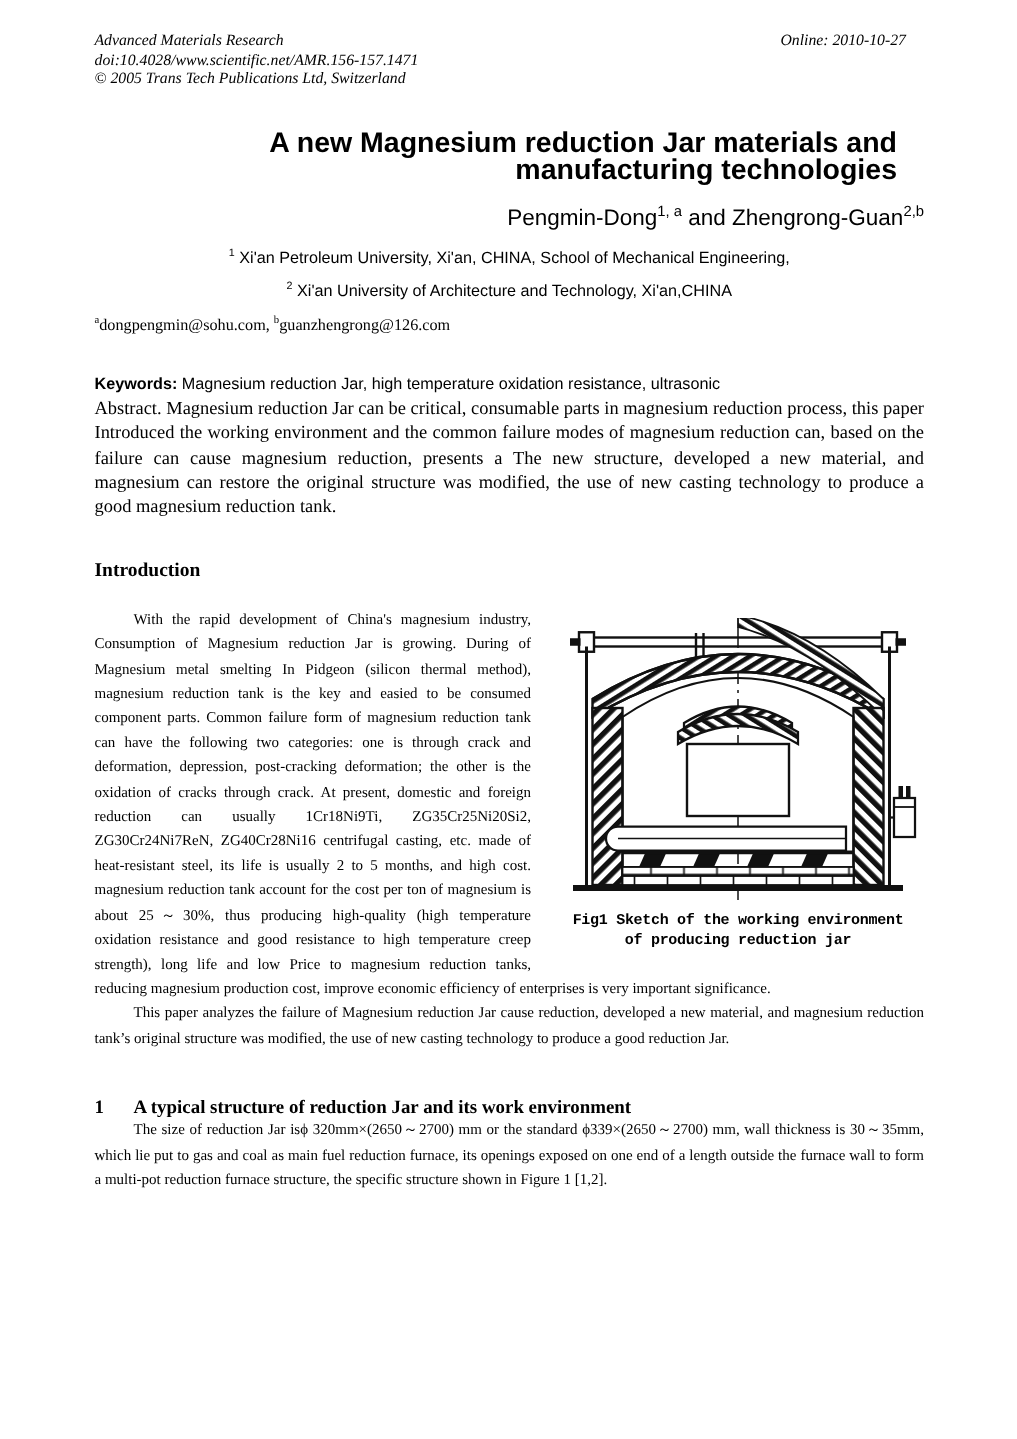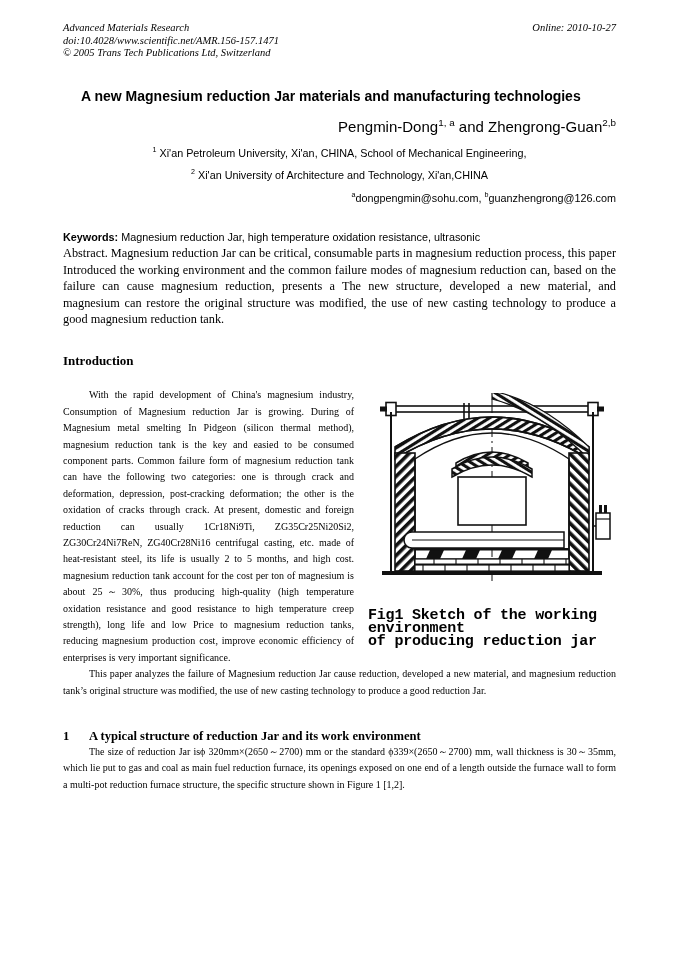--- a/index.html
+++ b/index.html
@@ -32,54 +32,54 @@
   
   .masthead {
     position: relative;
     font-style: italic;
     font-size: 10.5px;
     line-height: 12.6px;
   }
   .masthead .line { white-space: nowrap; }
   .masthead-right {
     position: absolute;
-    right: 0;
+    right: 12px;
     top: 0;
     font-size: 10.5px;
     white-space: nowrap;
   }
 
   
   .title {
     font-family: "Liberation Sans", sans-serif;
     font-weight: bold;
-    font-size: 14px;
+    font-size: 19px;
     line-height: 18.5px;
-    text-align: left;
+    text-align: right;
     margin: 27px 18px 0 18px;
   }
   .authors {
     font-family: "Liberation Sans", sans-serif;
     font-size: 15px;
     text-align: right;
     margin-top: 12px;
     line-height: 20px;
   }
   .affil {
     font-family: "Liberation Sans", sans-serif;
     font-size: 10.8px;
     text-align: center;
     line-height: 15px;
     margin-top: 9px;
   }
   .affil2 { margin-top: 7px; }
   .emails {
-    font-family: Liberation Sans, sans-serif;
+    font-family: Liberation Serif, serif;
     font-size: 10.8px;
-    text-align: right;
+    text-align: left;
     margin-top: 9px;
   }
   sup {
     font-size: 0.66em;
     vertical-align: super;
     line-height: 0;
   }
 
   
   .keywords {
@@ -126,23 +126,24 @@
     margin: 6px 0 2px 14px;
   }
   .figure-box {
     width: 248px;
     height: 196px;
     position: relative;
   }
   .figcap {
     font-family: "Liberation Mono", monospace;
     font-weight: bold;
-    font-size: 15px;
+    font-size: 10px;
     line-height: 13px;
-    margin-top: 20px;
+    text-align: center;
+    margin-top: 0;
     letter-spacing: -0.2px;
   }
   .figcap .l2 { display: block; }
 
   .intro-wrap { margin-top: 18px; }
   .clearer { clear: both; }
 </style>
 </head>
 <body>
 

